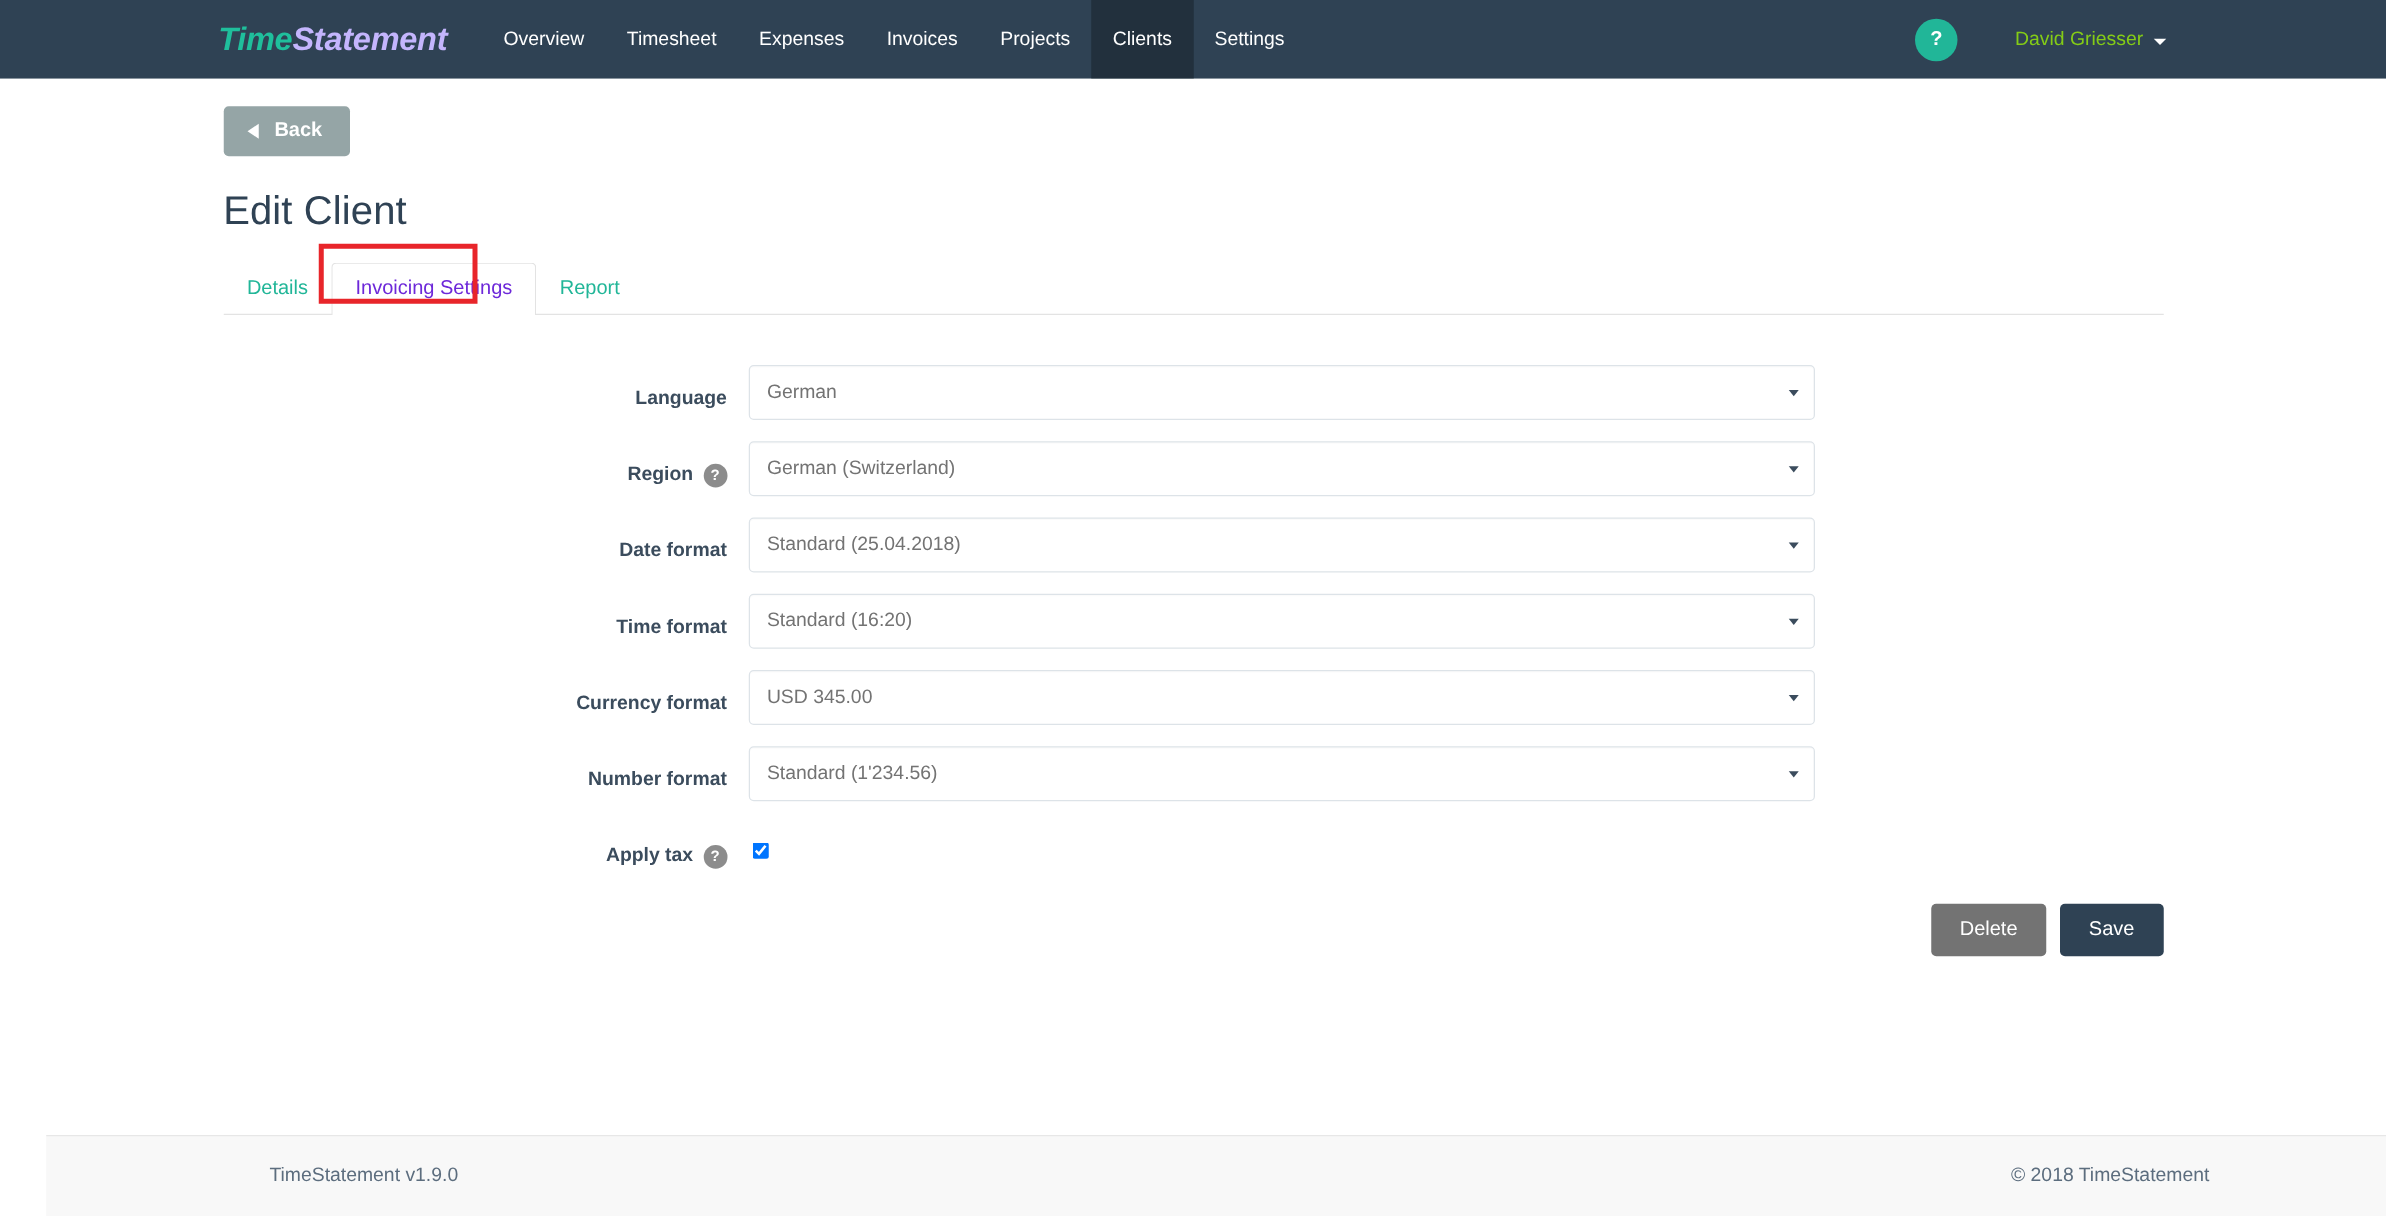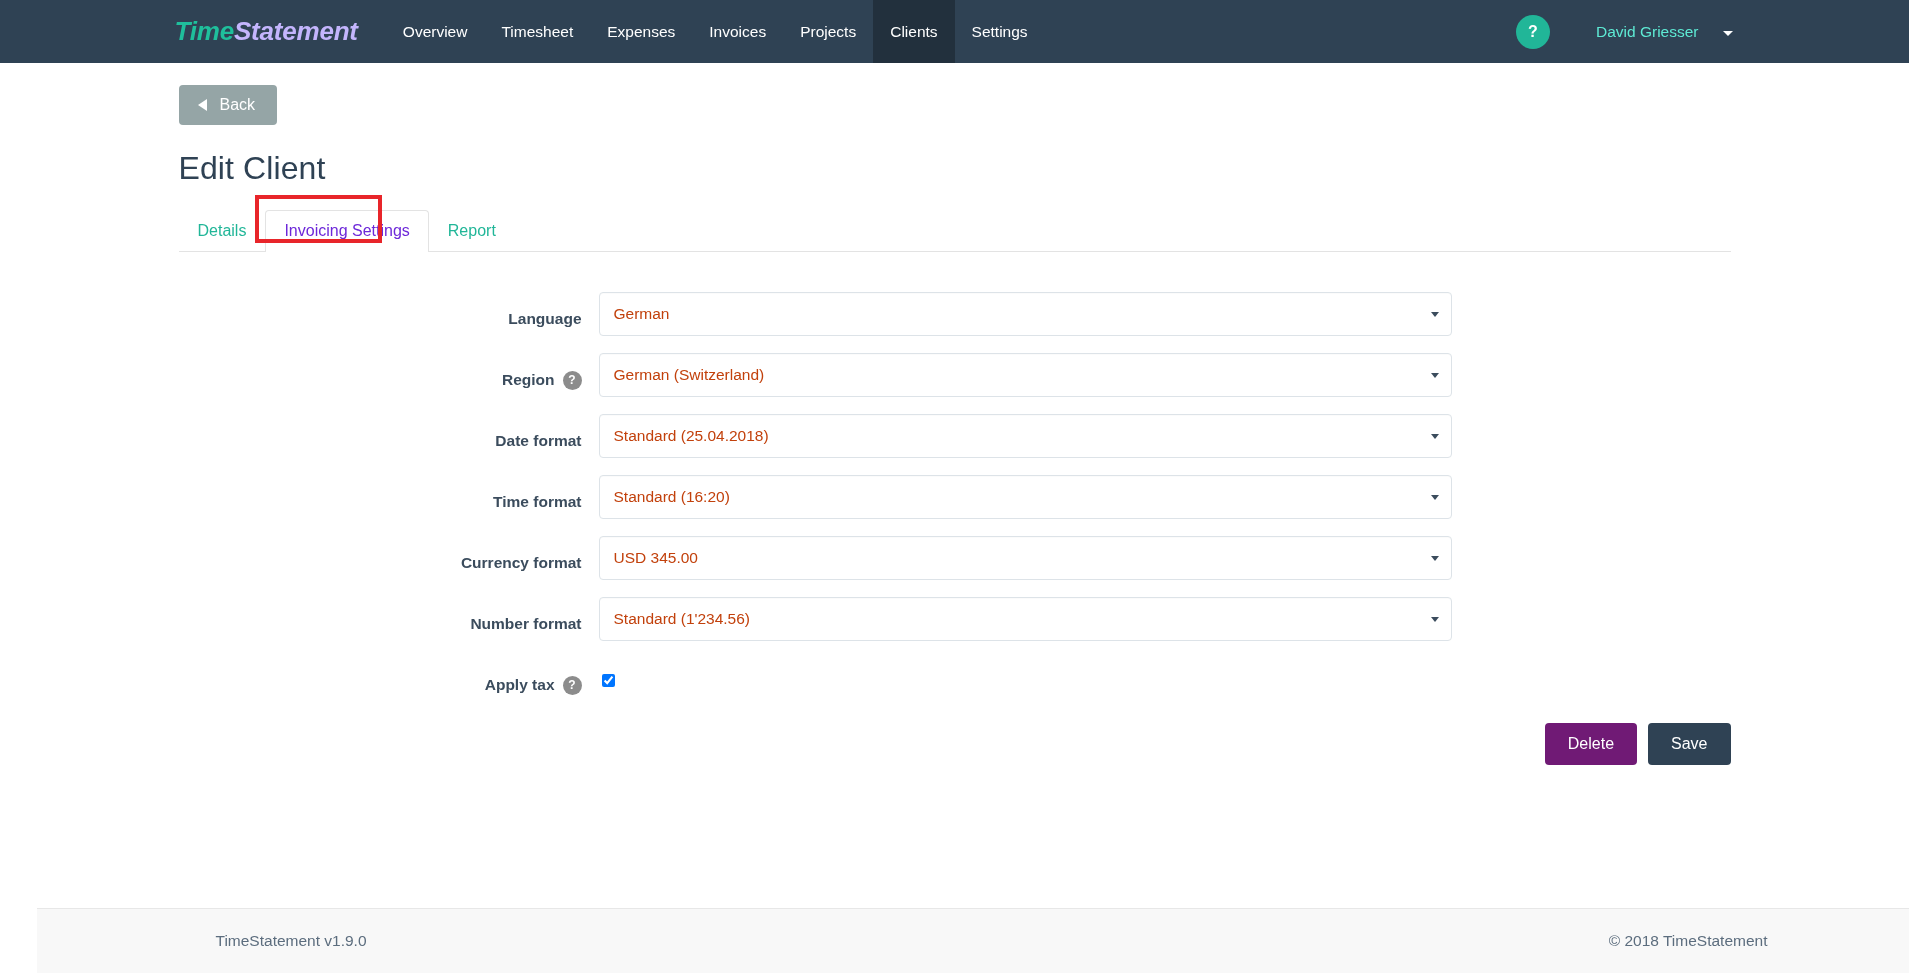--- a/index.html
+++ b/index.html
@@ -56,22 +56,22 @@
   }
   .help-badge {
     width: 34px; height: 34px; border-radius: 50%;
     background: #21b698;
     color: #ffffff; font-size: 16px; font-weight: 600;
     display: flex; align-items: center; justify-content: center;
     cursor: pointer;
     margin-right: 46px;
   }
   .user-menu {
-    display: flex; align-items: center; gap: 24px;
-    color: #5eead4; font-size: 15.5px; cursor: pointer;
+    display: flex; align-items: center; gap: 8px;
+    color: #84cc16; font-size: 15.5px; cursor: pointer;
     white-space: nowrap;
   }
   .caret {
     width: 0; height: 0;
     border-left: 5px solid transparent;
     border-right: 5px solid transparent;
     border-top: 5px solid #ffffff;
     display: inline-block;
     margin-top: 3px;
   }
@@ -87,20 +87,21 @@
   .back-btn {
     margin-top: 22px;
     display: inline-flex; align-items: center; gap: 13px;
     background: #95a5a6;
     color: #ffffff;
     border: none; border-radius: 4px;
     padding: 11px 22px 11px 19px;
     font-size: 16px;
     font-family: "Liberation Sans", sans-serif;
     cursor: pointer;
+    font-weight: bold;
   }
   .chev-left {
     display: inline-block;
     width: 0; height: 0;
     border-top: 6px solid transparent;
     border-bottom: 6px solid transparent;
     border-right: 9px solid #ffffff;
   }
 
   .page-title {
@@ -174,21 +175,21 @@
   }
   .form-control {
     width: 853px;
     height: 44px;
     border: 1px solid #dde3e8;
     border-radius: 4px;
     background: #ffffff;
     display: flex; align-items: center;
     padding: 0 14px;
     font-size: 15.5px;
-    color: #c2410c;
+    color: #737373;
     position: relative;
     cursor: pointer;
     box-shadow: inset 0 1px 1px rgba(0,0,0,0.02);
   }
   .select-caret {
     position: absolute;
     right: 12px; top: 50%;
     margin-top: -2px;
     width: 0; height: 0;
     border-left: 4px solid transparent;
@@ -208,21 +209,21 @@
     padding-right: 0;
   }
   .btn {
     border: none; border-radius: 4px;
     padding: 12px 23px;
     font-size: 16px;
     color: #ffffff;
     cursor: pointer;
     font-family: "Liberation Sans", sans-serif;
   }
-  .btn-delete { background: #701a75; }
+  .btn-delete { background: #737373; }
   .btn-save { background: #2f4254; }
 
   
   .footer {
     position: absolute; bottom: 0; left: 0;
     width: 1909px; height: 65px;
     background: #f8f8f8;
     border-top: 1px solid #e7e7e7;
     display: flex; align-items: center; margin-left: 37px;
   }

